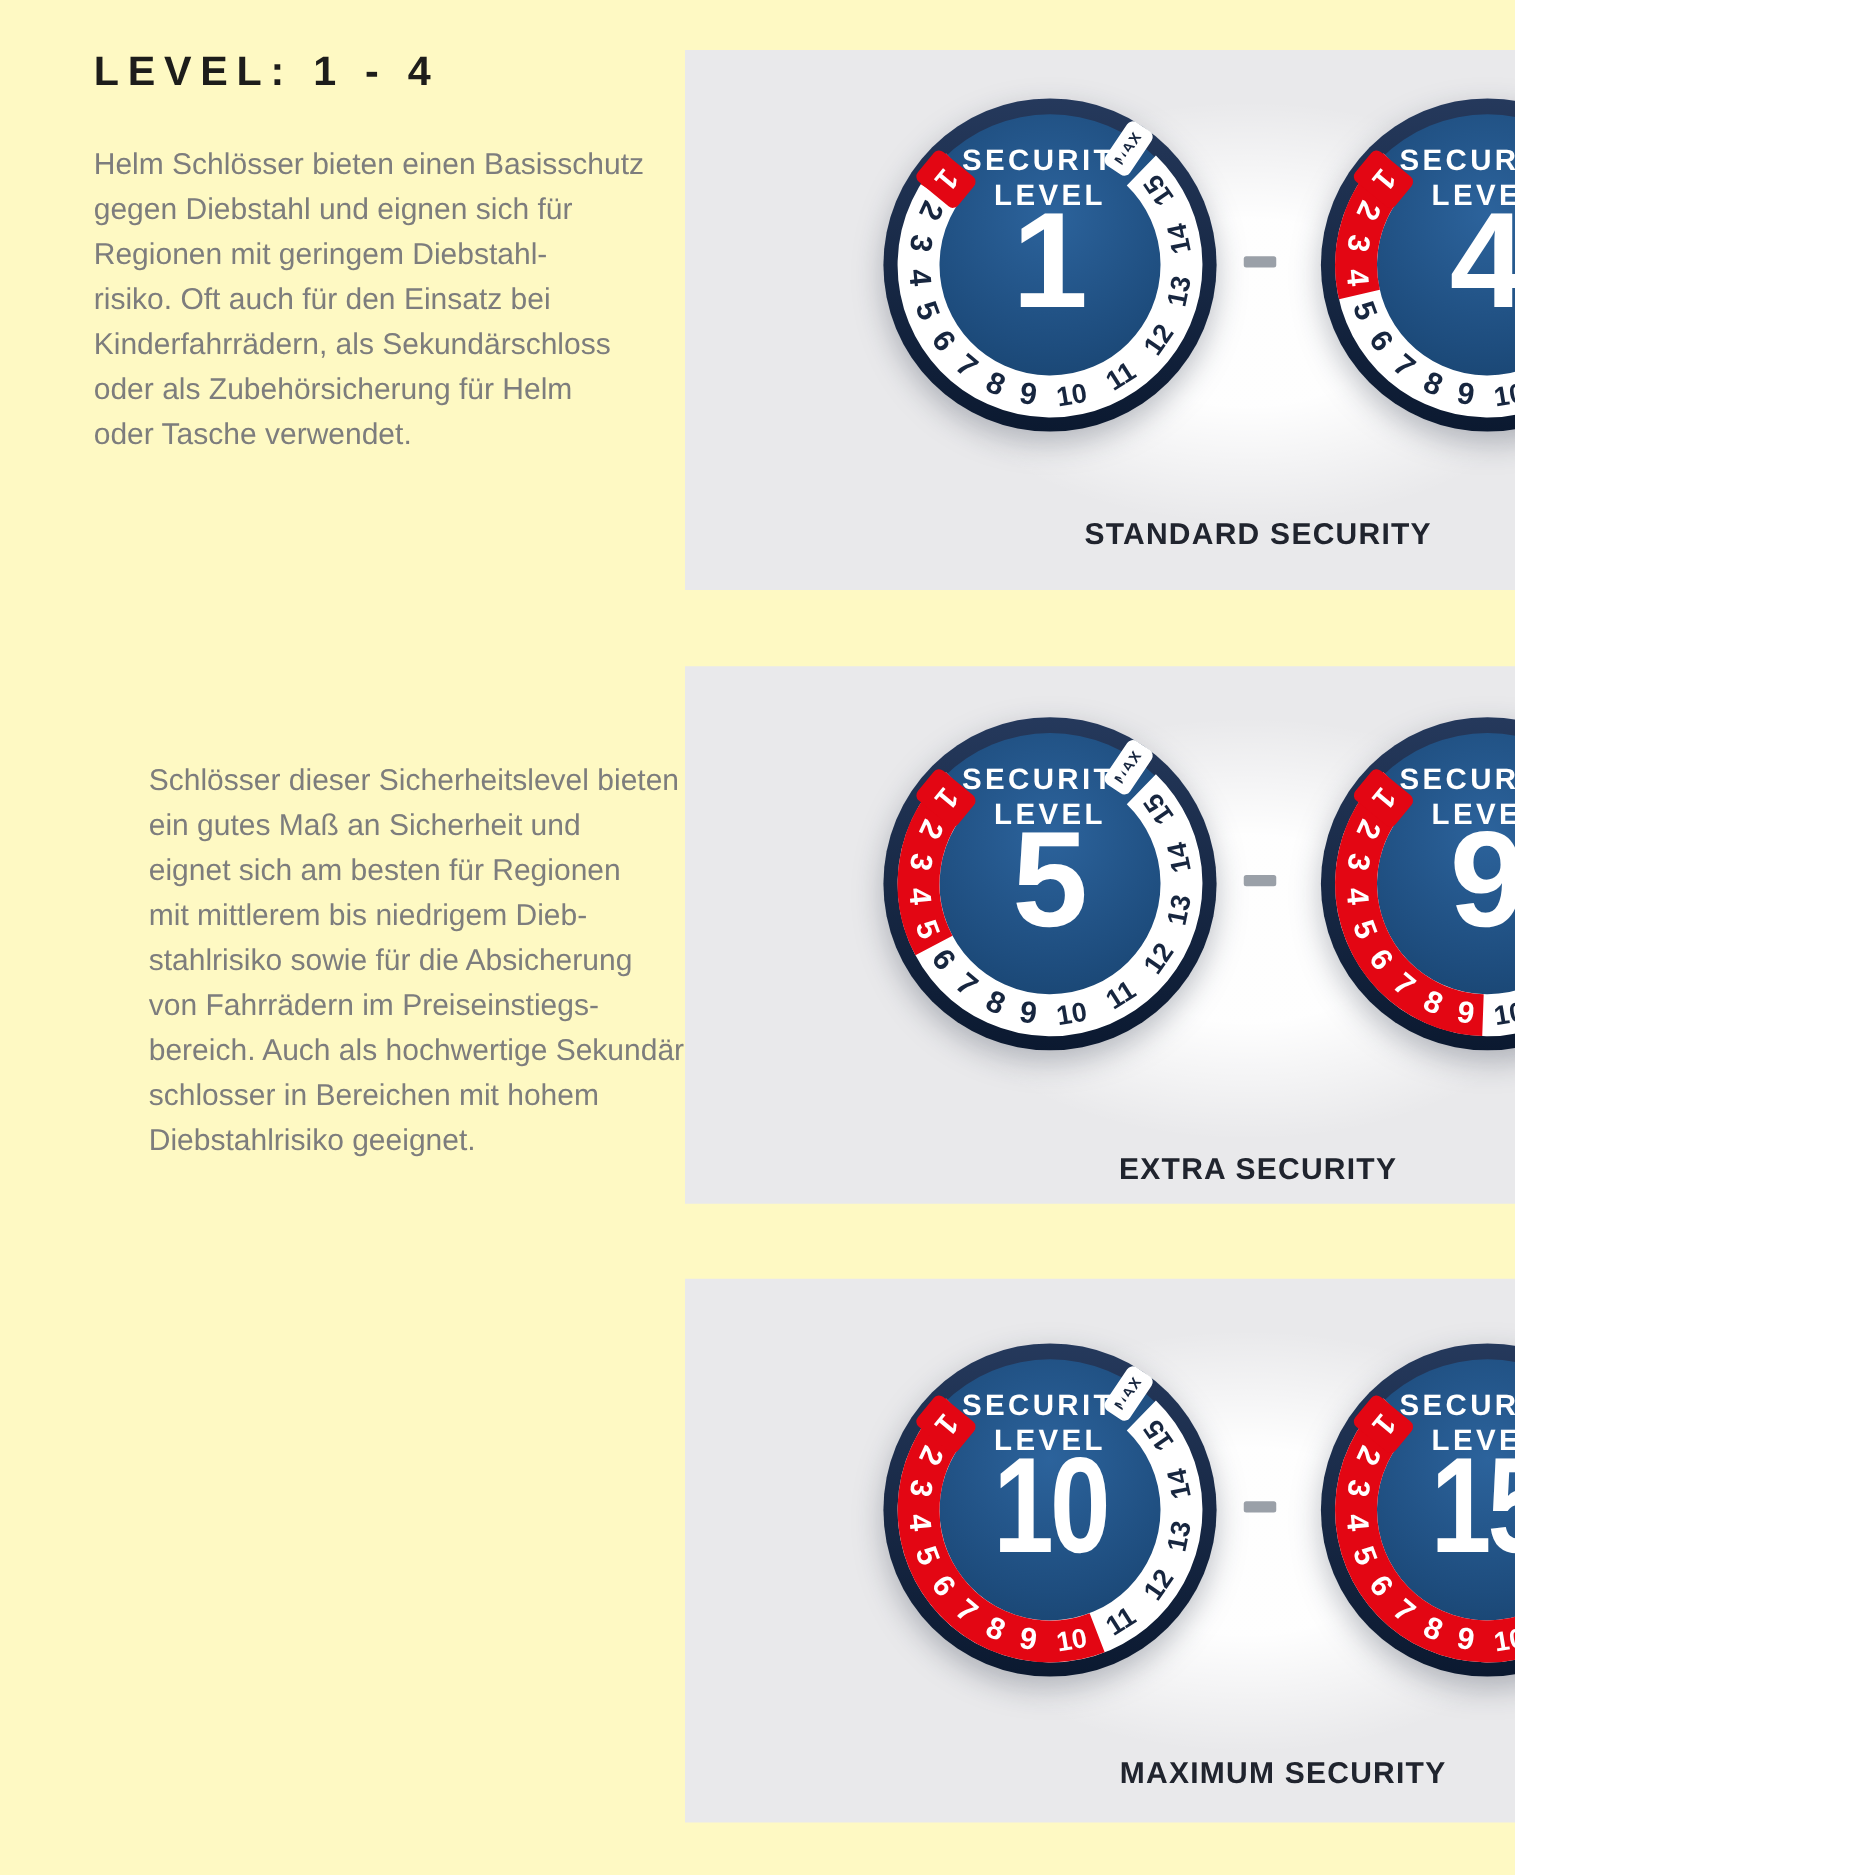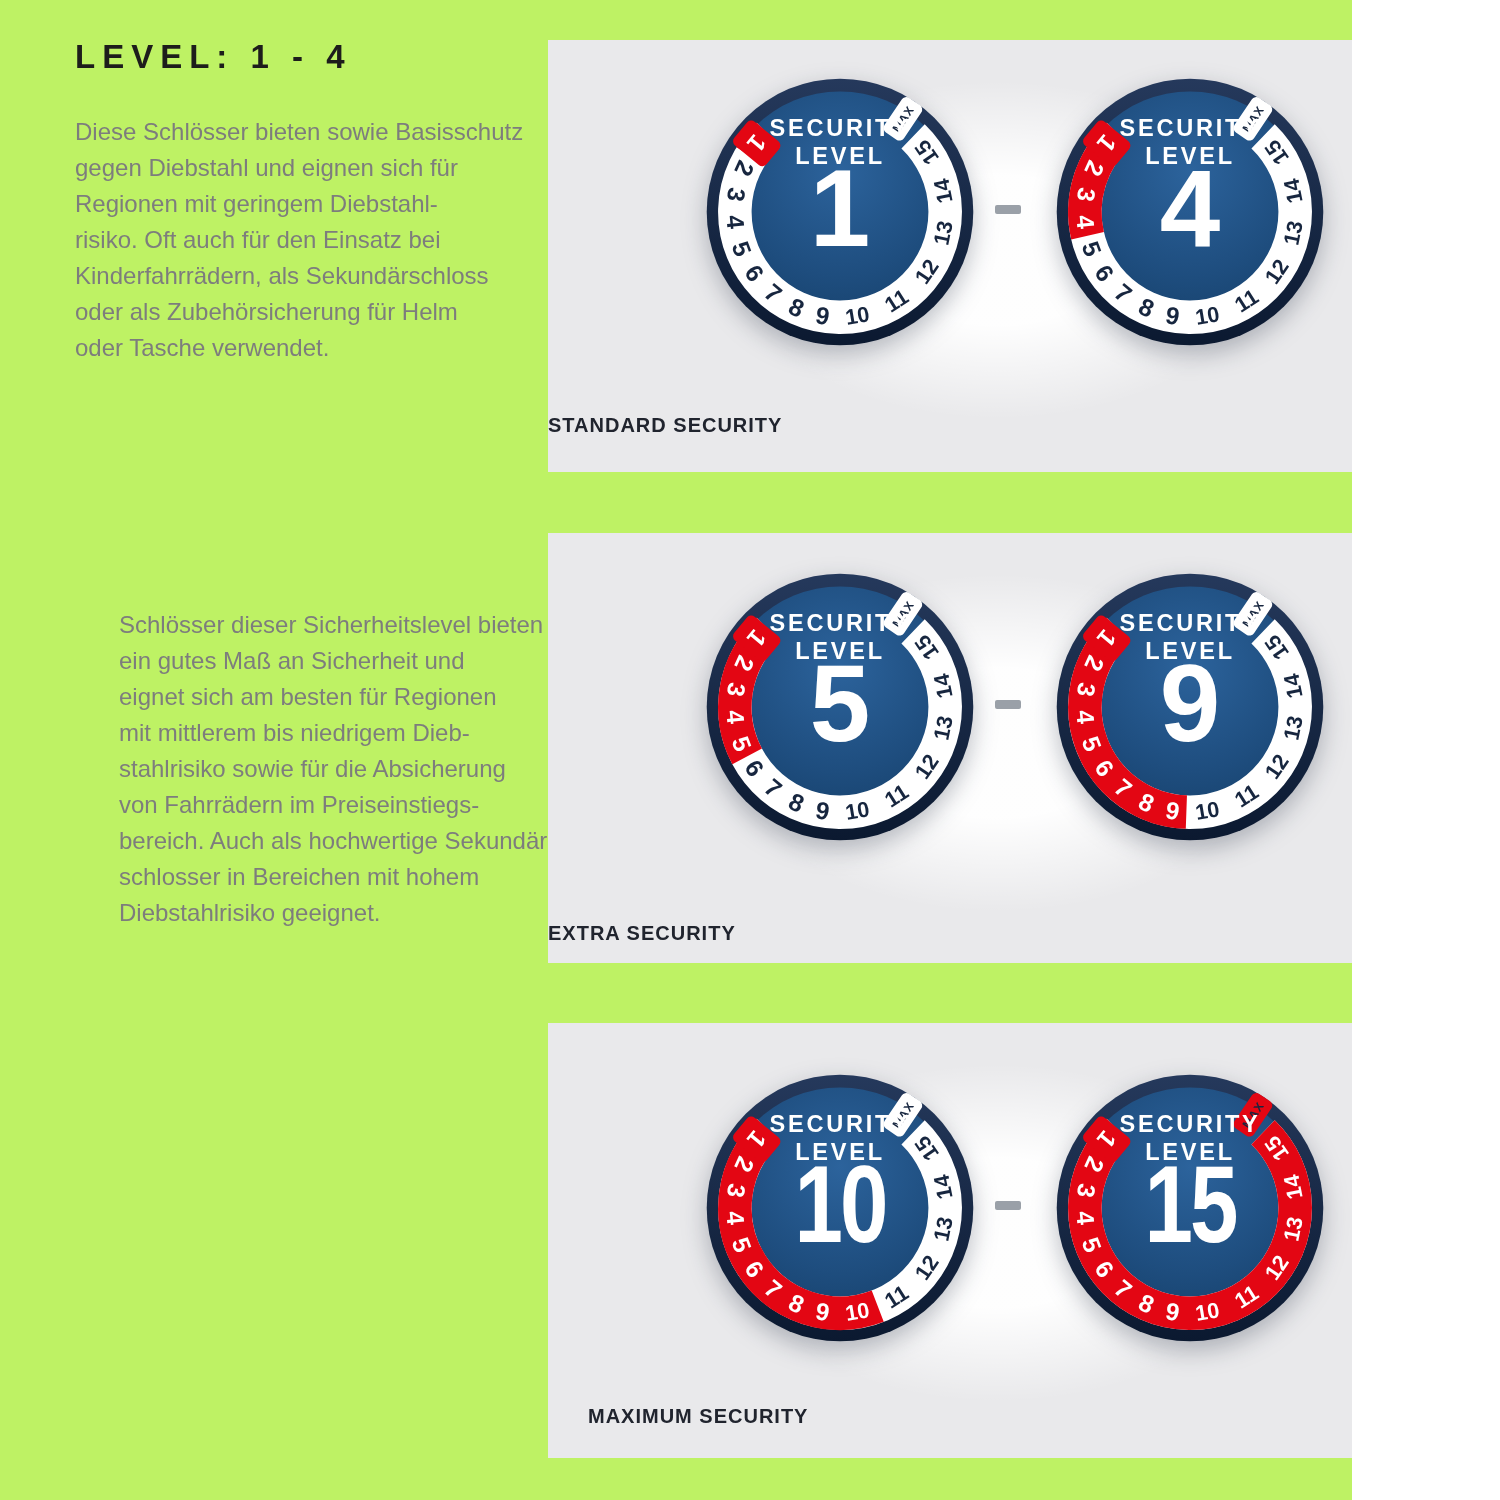--- a/index.html
+++ b/index.html
@@ -1,16 +1,16 @@
 <!DOCTYPE html>
 <html><head>
 <meta charset="utf-8">
 <style>
   html,body{margin:0;padding:0;background:#fff;}
-  #page{position:relative;width:1352px;height:1500px;background:#bef264;overflow:hidden;
+  #page{position:relative;width:1212px;height:1500px;background:#fef9c3;overflow:hidden;
         font-family:"Liberation Sans",sans-serif;}
   .heading{position:absolute;left:75px;font-size:33px;font-weight:bold;color:#1d1d1b;
            letter-spacing:7px;white-space:pre;line-height:1;}
   .body-text{position:absolute;left:75px;width:480px;font-size:24px;line-height:36px;
              color:#7d7d7d;white-space:pre-line;}
   .panel{position:absolute;left:548px;width:899px;background:#e9e9eb;}
   #panel-1{top:40px;height:432px;}
   #panel-2{top:533px;height:430px;}
   #panel-3{top:1023px;height:435px;}
   #heading-1{top:40px;} #body-1{top:114px;}
@@ -20,31 +20,31 @@
         background:radial-gradient(ellipse 50% 50% at 50% 50%, rgba(255,255,255,.95) 32%, rgba(255,255,255,0) 72%);}
   .badge{position:absolute;width:272px;height:272px;filter:drop-shadow(0 9px 12px rgba(15,25,45,.28));}
   .badge svg{display:block;}
   .badge svg text{font-family:"Liberation Sans",sans-serif;}
   .badge-left{left:156px;top:36px;}
   .badge-right{left:506px;top:36px;}
   #panel-2 .badge{top:38px;}
   #panel-3 .badge{top:49px;}
   .range-dash{position:absolute;left:447px;top:165px;width:26px;height:9px;border-radius:2px;background:#9aa0a8;}
   #panel-2 .range-dash{top:167px;} #panel-3 .range-dash{top:178px;}
-  .caption{position:absolute;left:0;right:0;top:374px;text-align:left;font-size:20px;
-           font-weight:bold;letter-spacing:1px;color:#20242e;}
+  .caption{position:absolute;left:0;right:0;top:374px;text-align:center;font-size:24px;
+           font-weight:bold;letter-spacing:1px;color:#20242e;padding-left:18px;}
   #panel-2 .caption{top:377px;margin-top:12px;} #panel-3 .caption{top:382px;margin-left:40px;}
 </style>
 </head>
 <body>
 
 <div id="page">
 
   <div class="heading" id="heading-1">LEVEL: 1 - 4</div>
-  <div class="body-text" id="body-1">Diese Schlösser bieten sowie Basisschutz
+  <div class="body-text" id="body-1">Helm Schlösser bieten einen Basisschutz
 gegen Diebstahl und eignen sich für
 Regionen mit geringem Diebstahl-
 risiko. Oft auch für den Einsatz bei
 Kinderfahrrädern, als Sekundärschloss
 oder als Zubehörsicherung für Helm
 oder Tasche verwendet.</div>
 
   <div class="body-text" id="body-2">Schlösser dieser Sicherheitslevel bieten
 ein gutes Maß an Sicherheit und
 eignet sich am besten für Regionen

